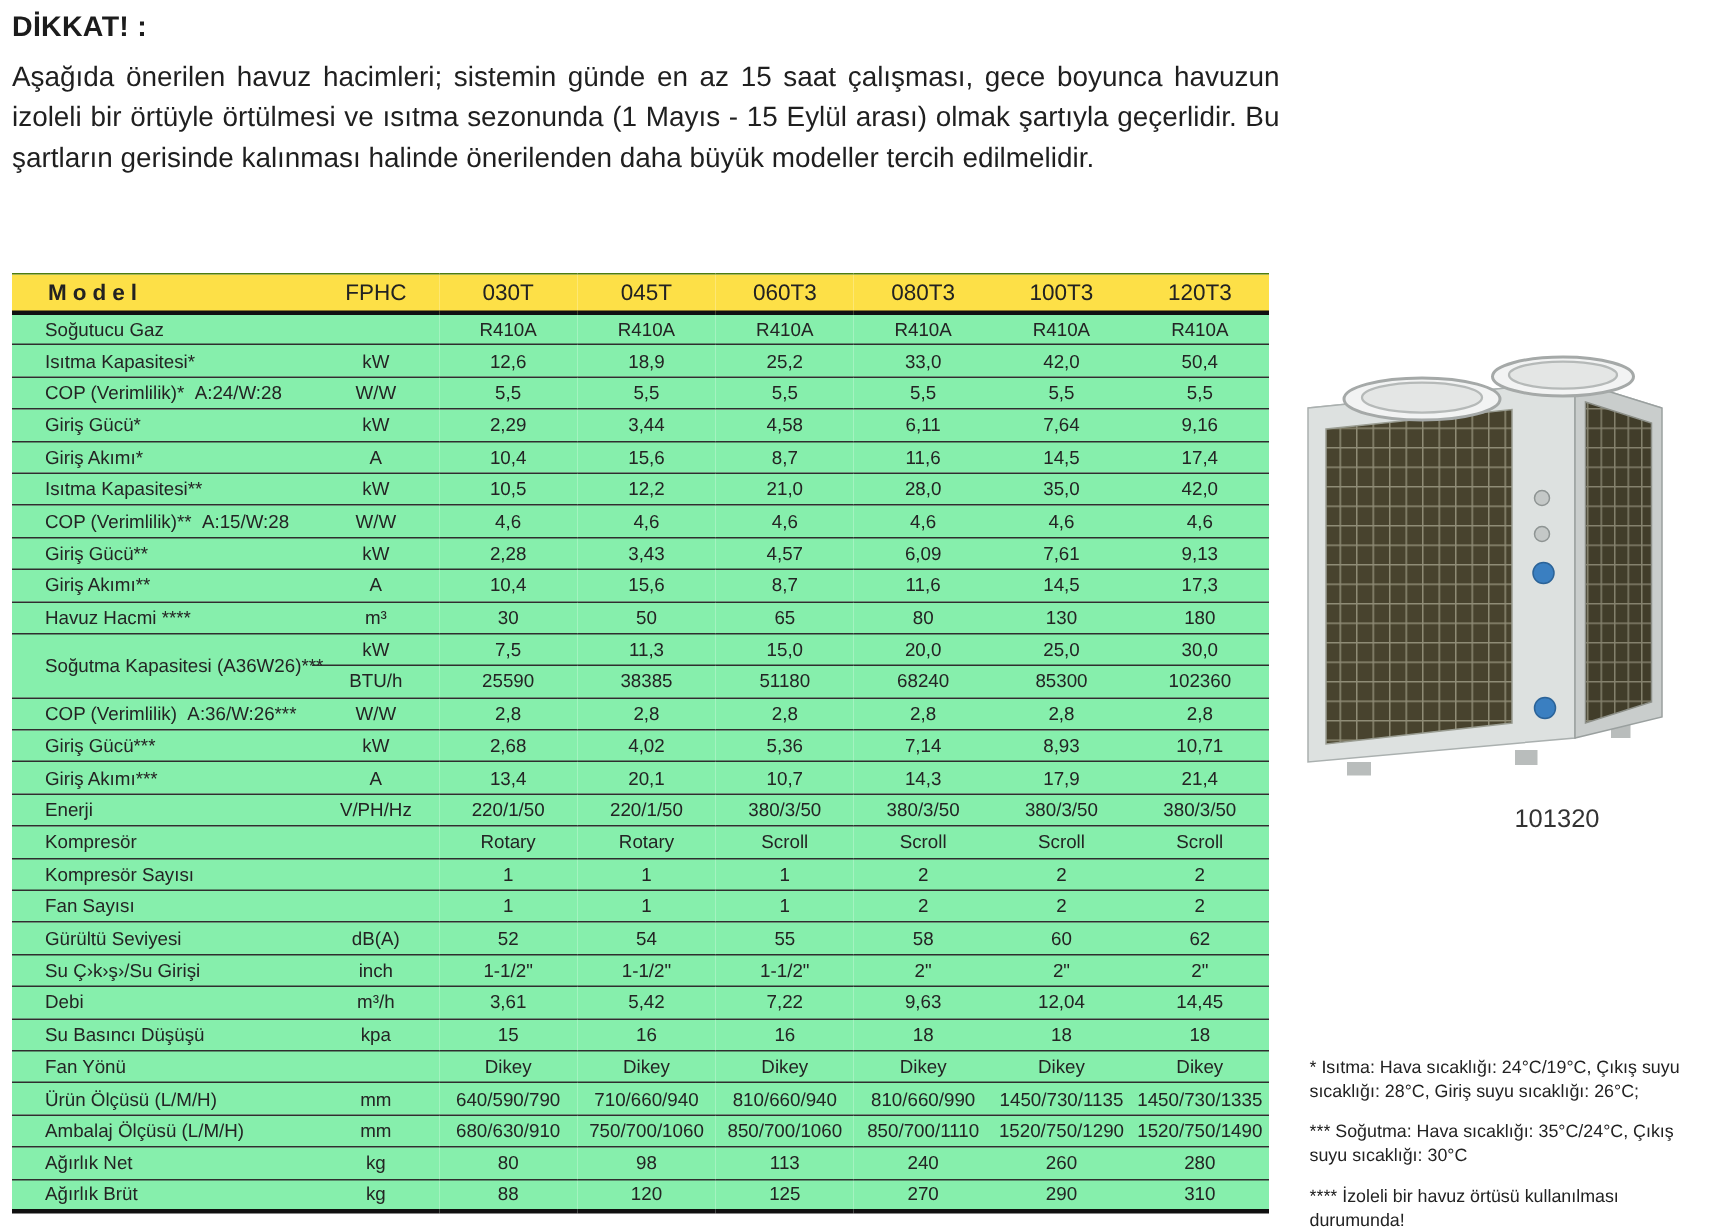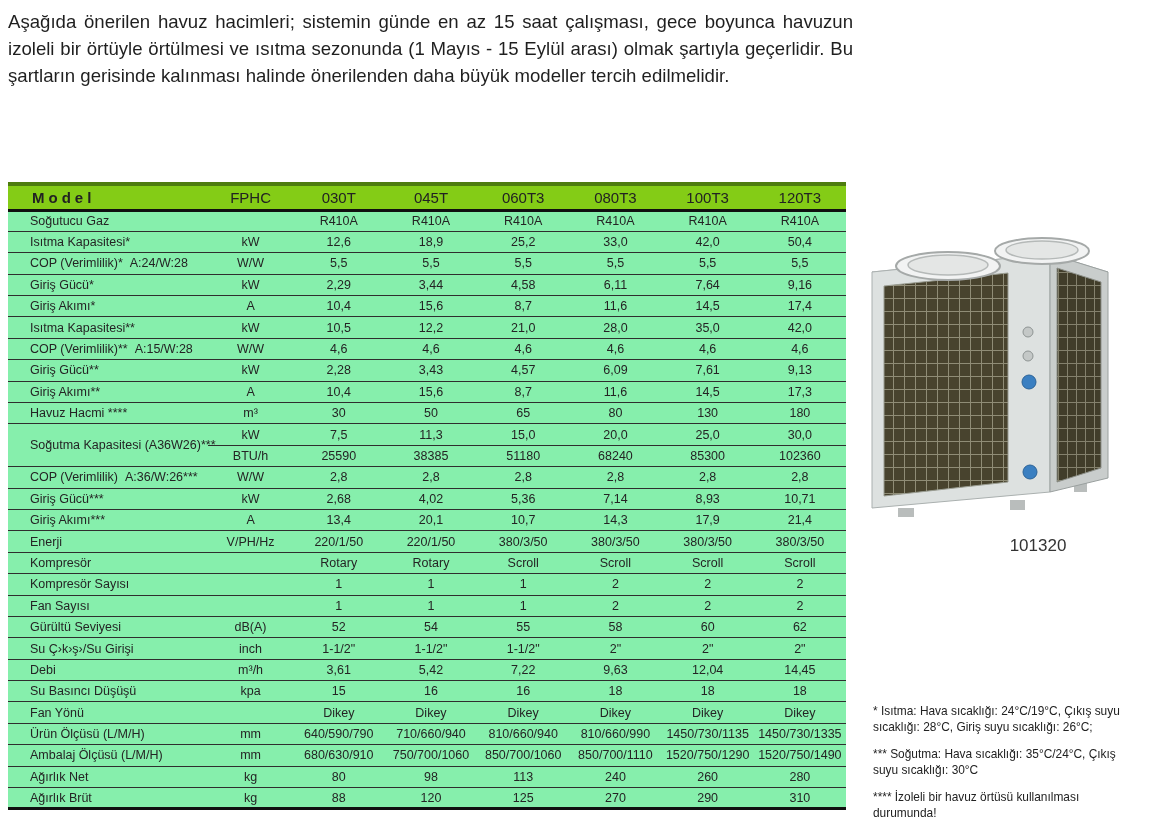--- a/index.html
+++ b/index.html
@@ -8,22 +8,22 @@
     font-family:"Liberation Sans", sans-serif; color:#1c1c1c; overflow:hidden;
   }
   
   .notice { position:absolute; left:8px; top:8px; width:845px; }
   .notice-title { font-size:19px; font-weight:bold; margin:0 0 7px 0; letter-spacing:0.2px; }
   .notice-body { font-size:18.6px; line-height:27px; margin:0; text-align:justify; color:#1f1f1f; }
 
   
   table.spec { position:absolute; left:8px; top:182px; width:838px;
     border-collapse:collapse; table-layout:fixed; }
-  table.spec thead tr { background:#84cc16; height:26px;
-    border-top:4px solid #4d7c0f; border-bottom:3px solid #101010; }
+  table.spec thead tr { background:#fde047; height:26px;
+    border-top:1px solid #4d7c0f; border-bottom:3px solid #101010; }
   table.spec th { font-size:15px; font-weight:normal; color:#222; padding:0; text-align:center; }
   table.spec th.lbl { text-align:left; padding-left:24px; font-weight:bold; letter-spacing:4px; }
   table.spec tbody tr { background:#86efac; height:21.4px; border-bottom:1px solid #2e2e2e; }
   table.spec tbody tr.last { border-bottom:3px solid #101010; }
   table.spec td { font-size:12.5px; color:#242424; padding:0; text-align:center; white-space:nowrap; }
   table.spec td.lbl { text-align:left; padding-left:22px; overflow:visible; }
   table.spec td.spanlbl { text-align:left; padding-left:22px; white-space:nowrap; overflow:visible; }
   col.c-label { width:200px; } col.c-unit { width:84px; } col.c-val { width:92px; }
 
   
@@ -31,20 +31,21 @@
   .product-code { position:absolute; left:908px; top:536px; width:260px;
     text-align:center; font-size:17px; color:#333; }
   .footnotes { position:absolute; left:861px; top:692px; width:292px;
     font-size:11.9px; line-height:15.6px; color:#222; }
   .footnotes div { margin:12px; }
 </style>
 </head>
 <body>
 
 <div class="notice">
+  <h1 class="notice-title">DİKKAT! :</h1>
   <p class="notice-body">Aşağıda önerilen havuz hacimleri; sistemin günde en az 15 saat çalışması, gece boyunca havuzun izoleli bir örtüyle örtülmesi ve ısıtma sezonunda (1 Mayıs - 15 Eylül arası) olmak şartıyla geçerlidir. Bu şartların gerisinde kalınması halinde önerilenden daha büyük modeller tercih edilmelidir.</p>
 </div>
 
 <table class="spec">
   <colgroup>
     <col class="c-label">
       <col class="c-unit">
     <col class="c-val">
       <col class="c-val">
       <col class="c-val">

